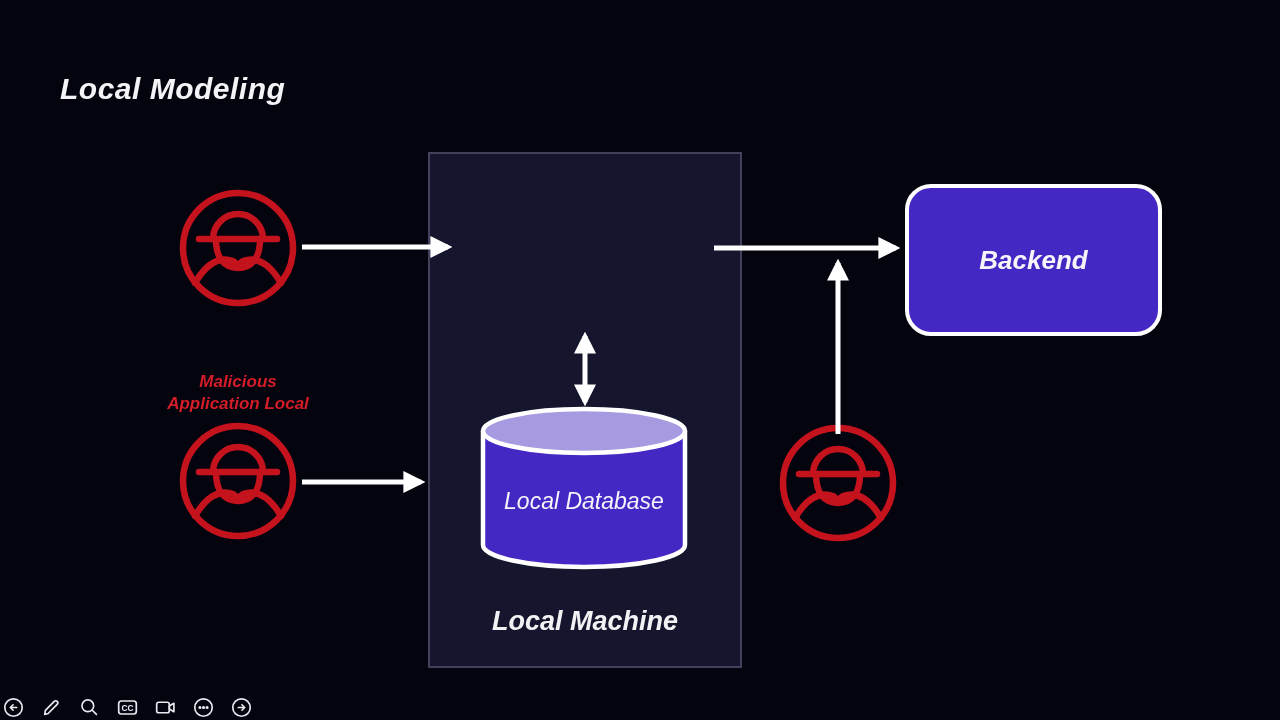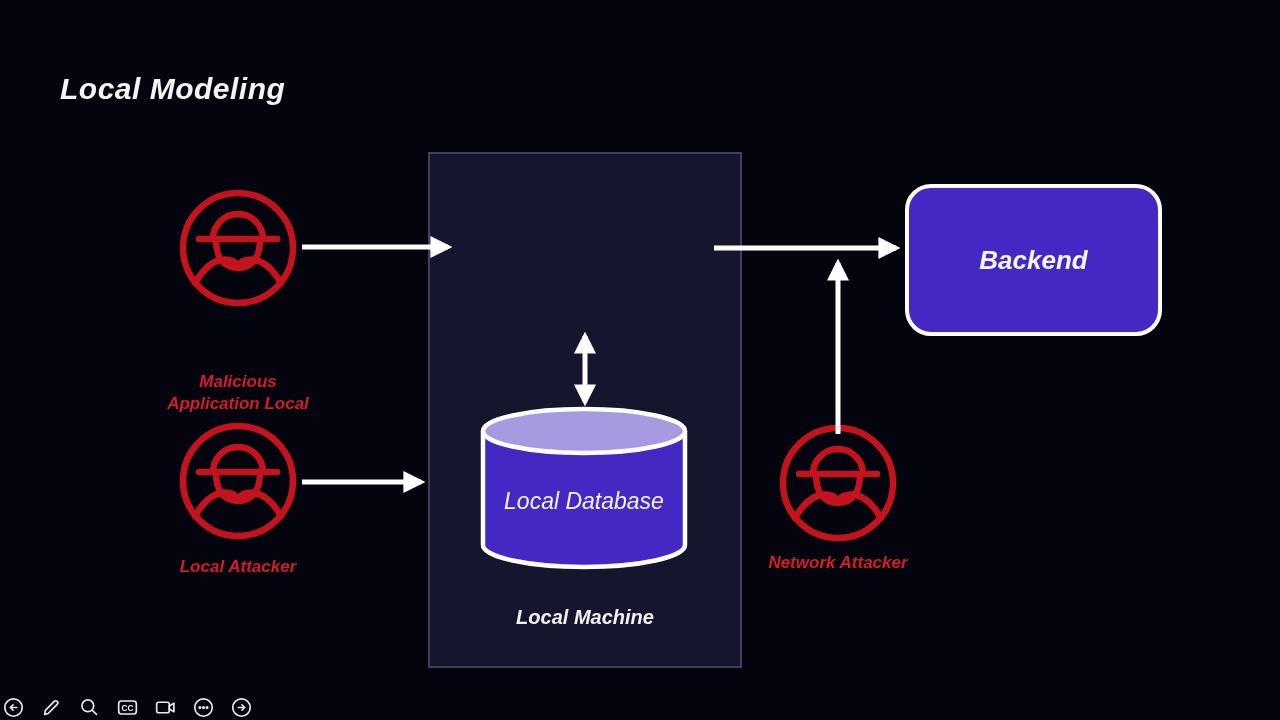--- a/index.html
+++ b/index.html
@@ -13,21 +13,21 @@
     color:#f4f4f6; letter-spacing:.5px;
   }
 
   .machine-container {
     position:absolute; left:428px; top:152px; width:314px; height:516px;
     background:#15152e; border:2px solid #41415e;
   }
   .machine-label {
     position:absolute; left:428px; top:606px; width:314px;
     text-align:center; color:#f2f2f5;
-    font-size:20px; font-weight:bold; font-style:italic;
+    font-size:27px; font-weight:bold; font-style:italic;
   }
 
   .node-box {
     position:absolute; height:152px;
     background:#4527c4; border:4px solid #ffffff; border-radius:26px;
     display:flex; align-items:center; justify-content:center; text-align:center;
     color:#f5f5fa; font-size:26px; font-weight:bold; font-style:italic; line-height:1.25;
   }
   .node-desktop { left:457px; top:172px; width:255px; }
   .node-backend { left:905px; top:184px; width:257px; }
@@ -99,26 +99,20 @@
     <path d="M35 51 A 25 25 0 0 1 85 51"></path>
     <line x1="21" y1="51" x2="99" y2="51"></line>
     <path d="M38 51 C 38 70, 46 80, 60 80 C 74 80, 82 70, 82 51"></path>
     <path d="M17 95 Q 34 66 55 73 L 60 77 L 65 73 Q 86 66 103 95"></path>
   </svg>
 
   <div class="actor-label label-malicious">
     <span>Malicious</span><br>
     <span>Application Local</span>
   </div>
-  <div class="actor-label label-local">
-    <span>Local Attacker</span>
-  </div>
-  <div class="actor-label label-network">
-    <span>Network Attacker</span>
-  </div>
 
   <svg class="arrows" viewBox="0 0 1280 720">
     <defs>
       <marker id="ah" viewBox="0 0 10 10" refX="8" refY="5" markerWidth="4.4" markerHeight="4.4" orient="auto-start-reverse">
         <path d="M0,0 L10,5 L0,10 z" fill="#ffffff"></path>
       </marker>
     </defs>
     <path d="M302 247 H448" stroke="#ffffff" stroke-width="5" marker-end="url(#ah)"></path>
     <path d="M302 482 H421" stroke="#ffffff" stroke-width="5" marker-end="url(#ah)"></path>
     <path d="M714 248 H896" stroke="#ffffff" stroke-width="5" marker-end="url(#ah)"></path>

